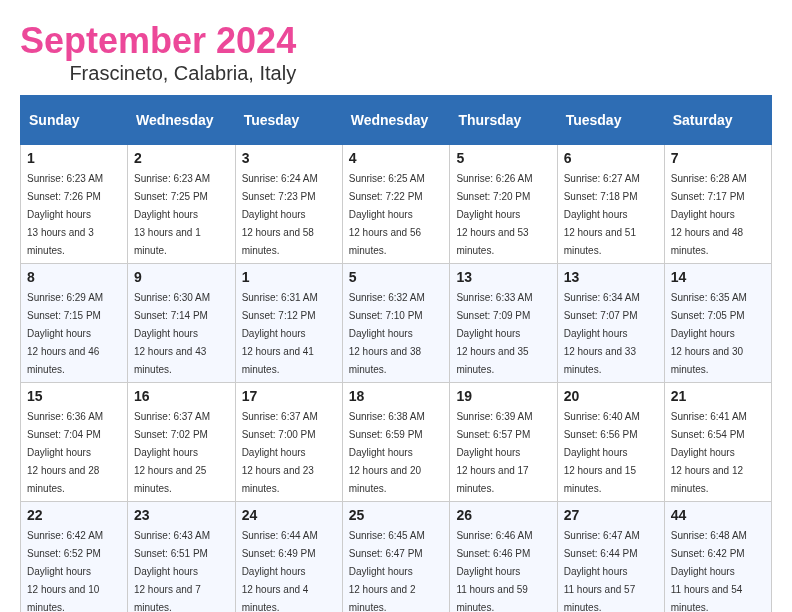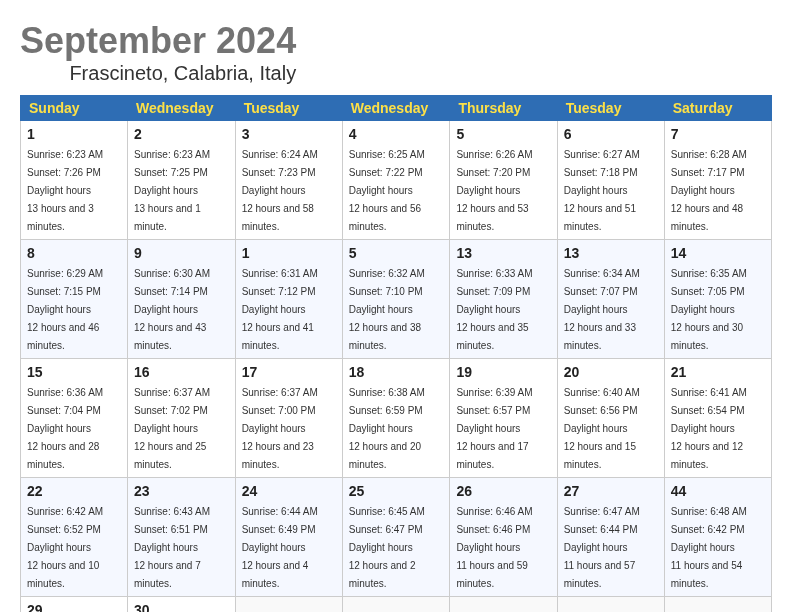--- a/index.html
+++ b/index.html
@@ -24,35 +24,35 @@
       width: 36px;
       height: 36px;
       margin-right: 4px;
     }
     .title-area {
       text-align: right;
     }
     .month-title {
       font-size: 36px;
       font-weight: bold;
-      color: #737373;
+      color: #ec4899;
     }
     .subtitle {
       font-size: 20px;
       color: #333;
     }
     .calendar {
       width: 100%;
       border-collapse: collapse;
     }
     .calendar th {
       background-color: #2e6db4;
-      color: #fde047;
+      color: #ffffff;
       text-align: left;
-      padding: 4px 8px;
+      padding: 16px 8px;
       font-size: 14px;
       font-weight: bold;
       border: 1px solid #2e6db4;
     }
     .calendar td {
       border: 1px solid #ccc;
       vertical-align: top;
       padding: 5px 6px;
       width: 108px;
       min-height: 80px;

